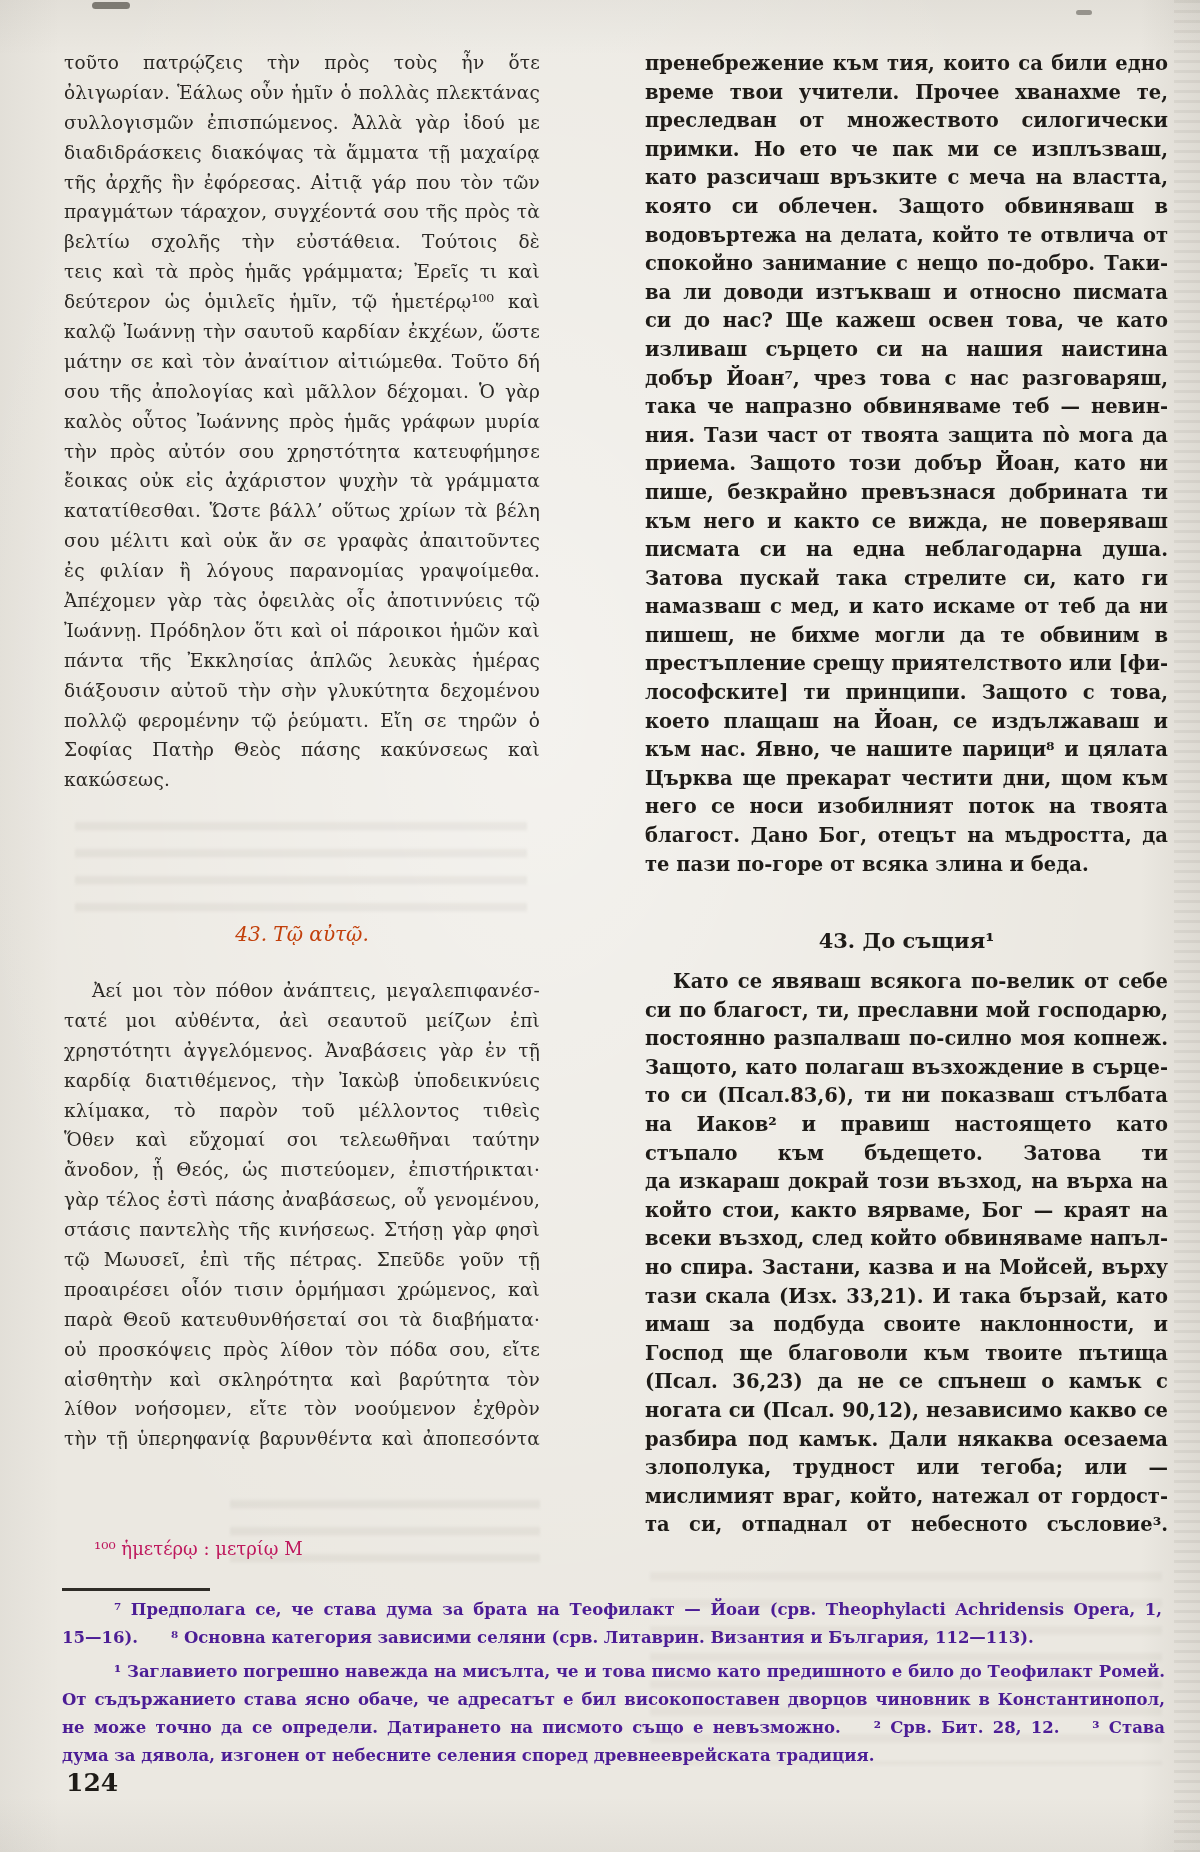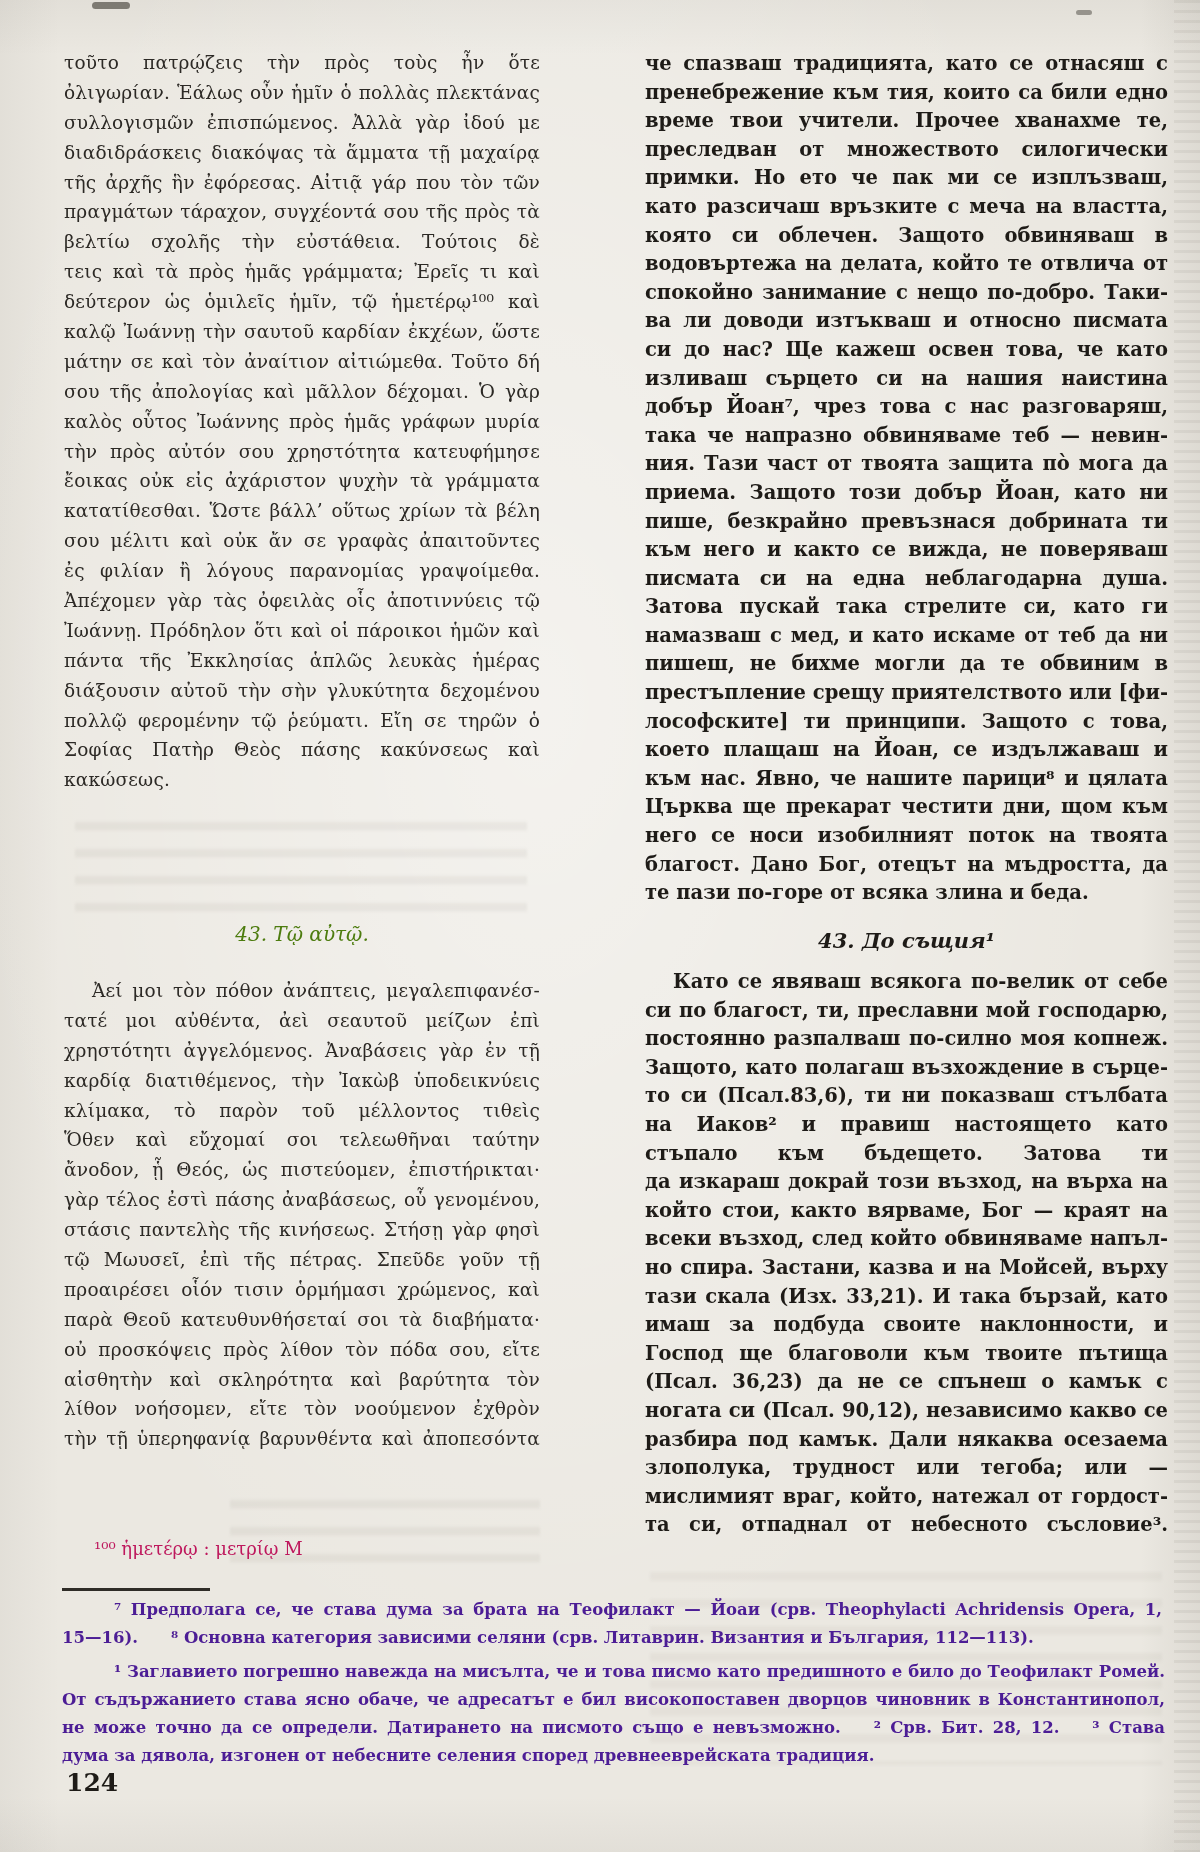--- a/index.html
+++ b/index.html
@@ -29,36 +29,36 @@
   .footnote .indent-first { text-indent:52px; }
 
   
   .greek-para1 { left:64px; top:48px;  width:476px; }
   .greek-para2 { left:64px; top:976px; width:476px; }
   .greek-para1 .tline, .greek-para2 .tline {
     font-size:18.5px; height:29.9px; line-height:29.9px; letter-spacing:0.2px; color:#2c2925;
   }
   .greek-heading {
     position:absolute; left:64px; top:922px; width:476px;
-    font-size:20px; font-style:italic; font-weight:normal; text-align:center; color:#4d7c0f;
+    font-size:20px; font-style:italic; font-weight:normal; text-align:center; color:#c2410c;
   }
   .apparatus {
     position:absolute; left:94px; top:1538px; width:446px;
     font-size:18px; color:#be185d;
   }
 
   
   .bulg-para1 { left:645px; top:50px;  width:523px; }
   .bulg-para2 { left:645px; top:968px; width:523px; }
   .bulg-para1 .tline, .bulg-para2 .tline {
     font-size:19.5px; font-weight:bold; height:28.6px; line-height:28.6px; color:#1e1b17;
   }
   .bulg-heading {
     position:absolute; left:645px; top:928px; width:523px;
-    font-size:21px; font-style:italic; font-weight:bold; text-align:center; color:#1e1b17;
+    font-size:21px; font-weight:bold; text-align:center; color:#1e1b17;
   }
 
   
   .fn-rule { position:absolute; left:62px; top:1588px; width:148px; height:3px; background:#2f2c27; }
   .fnA { left:62px; top:1596px; width:1100px; }
   .fnB { left:62px; top:1658px; width:1103px; }
   .footnote .tline {
     font-size:16.5px; font-weight:bold; height:28px; line-height:28px; color:#4c1d95;
   }
   .page-number {
@@ -145,21 +145,20 @@
       <div class="tline">παρὰ Θεοῦ κατευθυνθήσεταί σοι τὰ διαβήματα·</div>
       <div class="tline">οὐ προσκόψεις πρὸς λίθον τὸν πόδα σου, εἴτε</div>
       <div class="tline">αἰσθητὴν καὶ σκληρότητα καὶ βαρύτητα τὸν</div>
       <div class="tline">λίθον νοήσομεν, εἴτε τὸν νοούμενον ἐχθρὸν</div>
       <div class="tline">τὴν τῇ ὑπερηφανίᾳ βαρυνθέντα καὶ ἀποπεσόντα</div>
     </div>
 
   <div class="apparatus">¹⁰⁰ ἡμετέρῳ : μετρίῳ Μ</div>
 
   <div class="col bulg-para1">
-      <div class="tline">че спазваш традицията, като се отнасяш с</div>
       <div class="tline">пренебрежение към тия, които са били едно</div>
       <div class="tline">време твои учители. Прочее хванахме те,</div>
       <div class="tline">преследван от множеството силогически</div>
       <div class="tline">примки. Но ето че пак ми се изплъзваш,</div>
       <div class="tline">като разсичаш връзките с меча на властта, в</div>
       <div class="tline">която си облечен. Защото обвиняваш в нещо</div>
       <div class="tline">водовъртежа на делата, който те отвлича от</div>
       <div class="tline">спокойно занимание с нещо по-добро. Таки-</div>
       <div class="tline">ва ли доводи изтъкваш и относно писмата</div>
       <div class="tline">си до нас? Ще кажеш освен това, че като</div>

